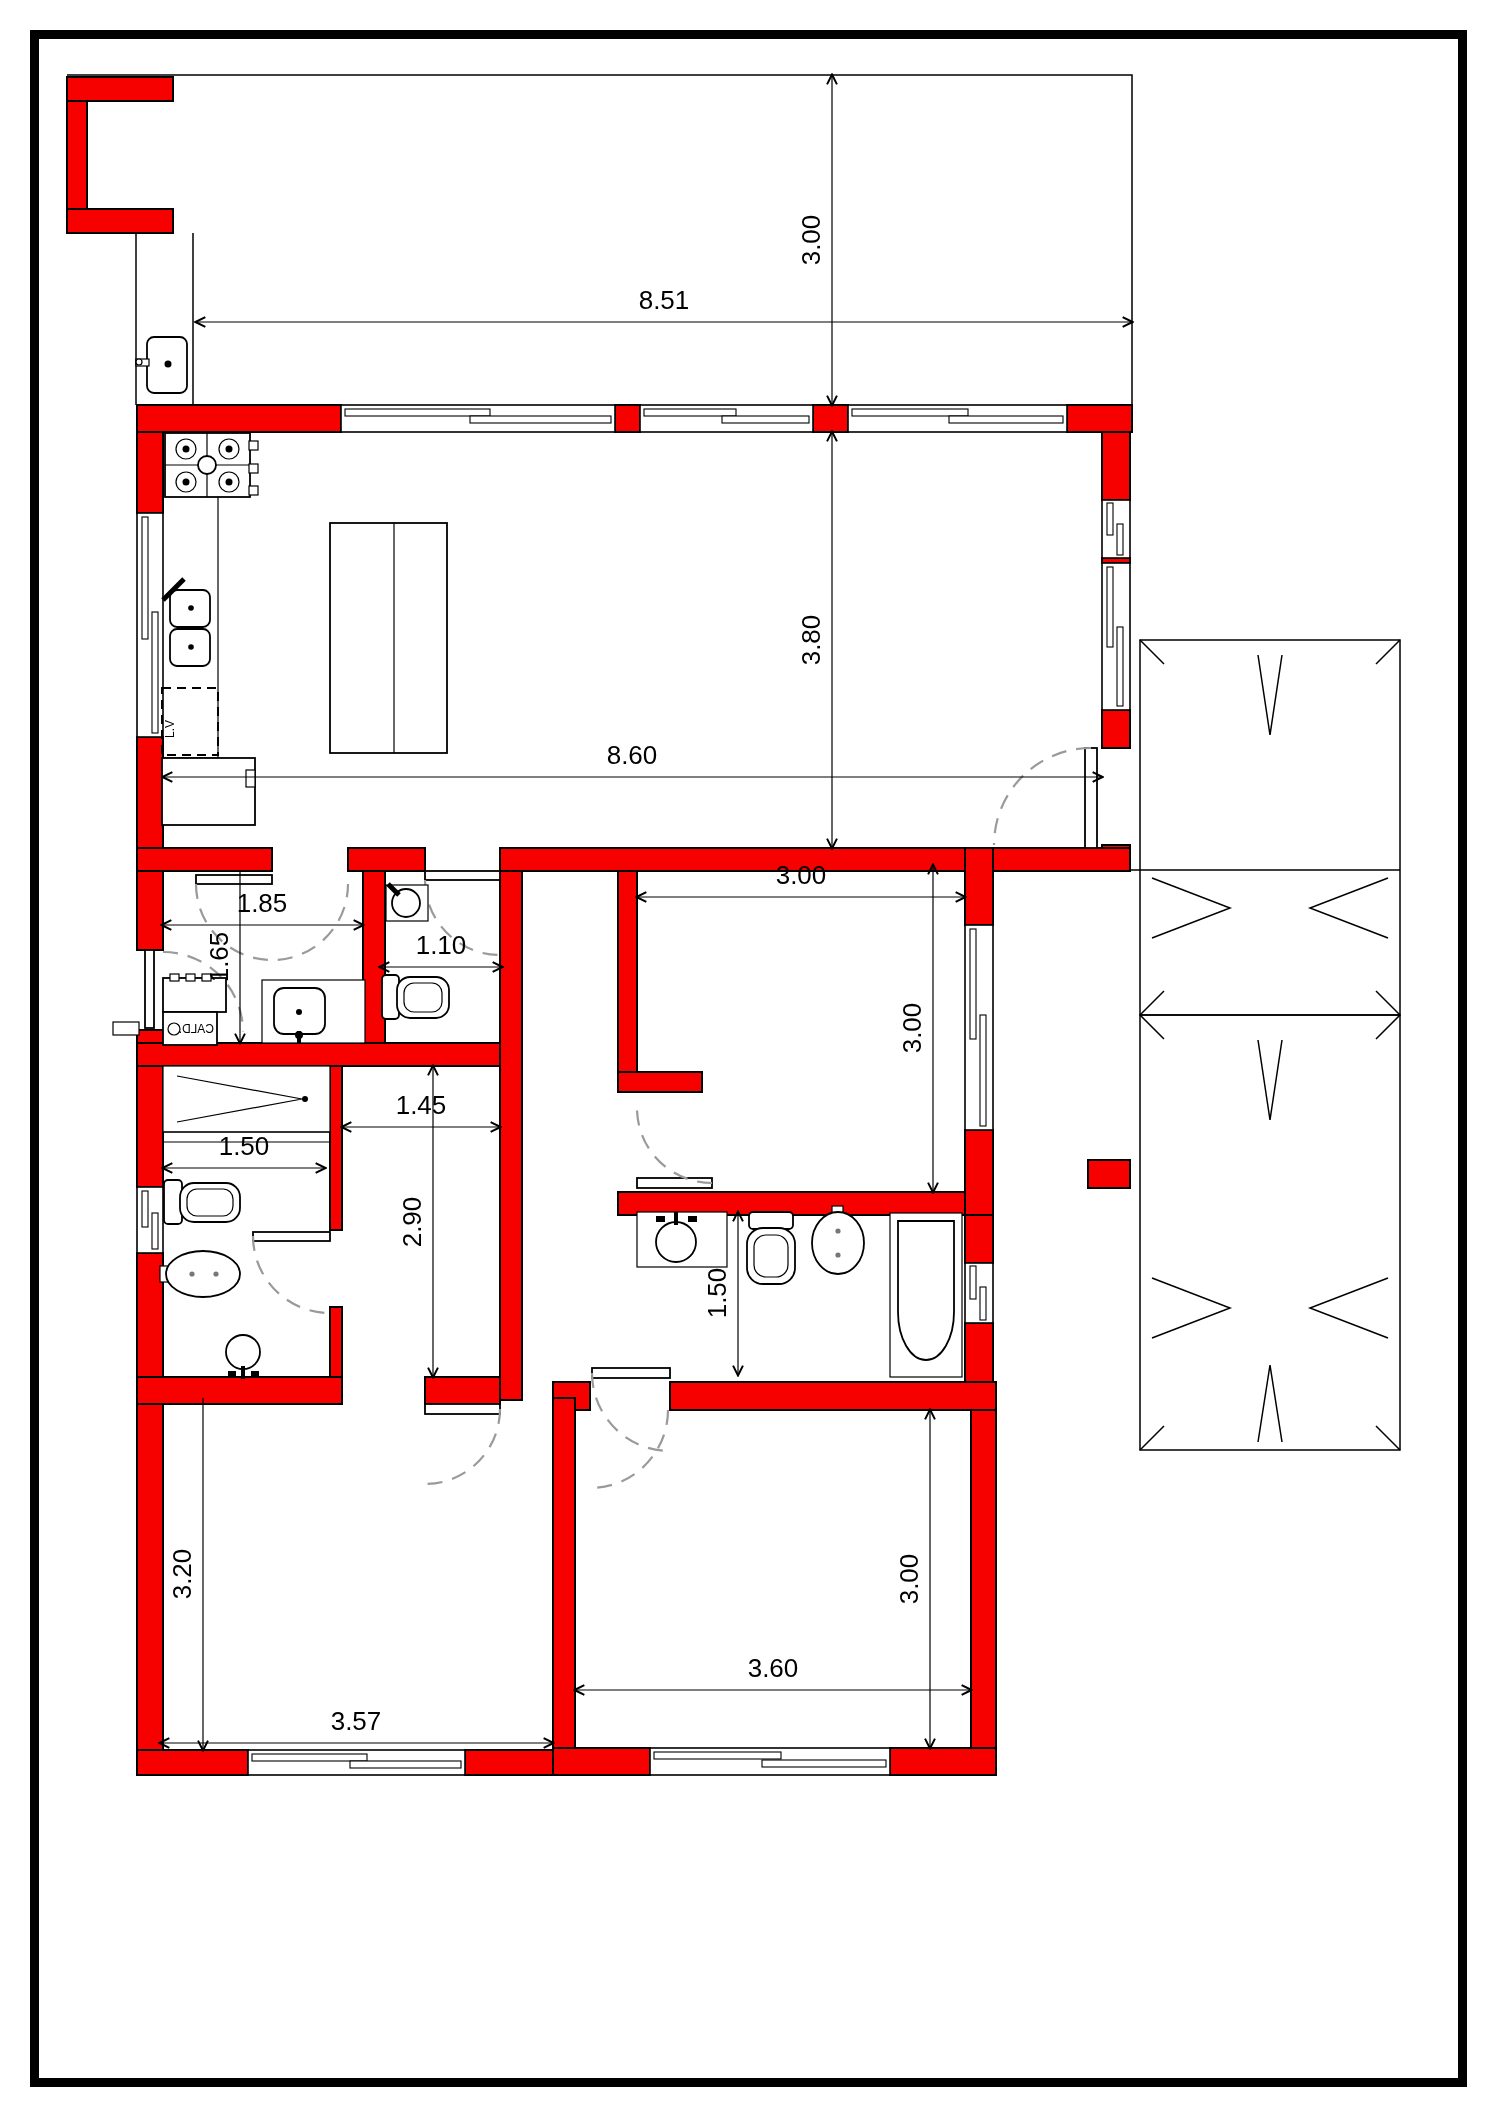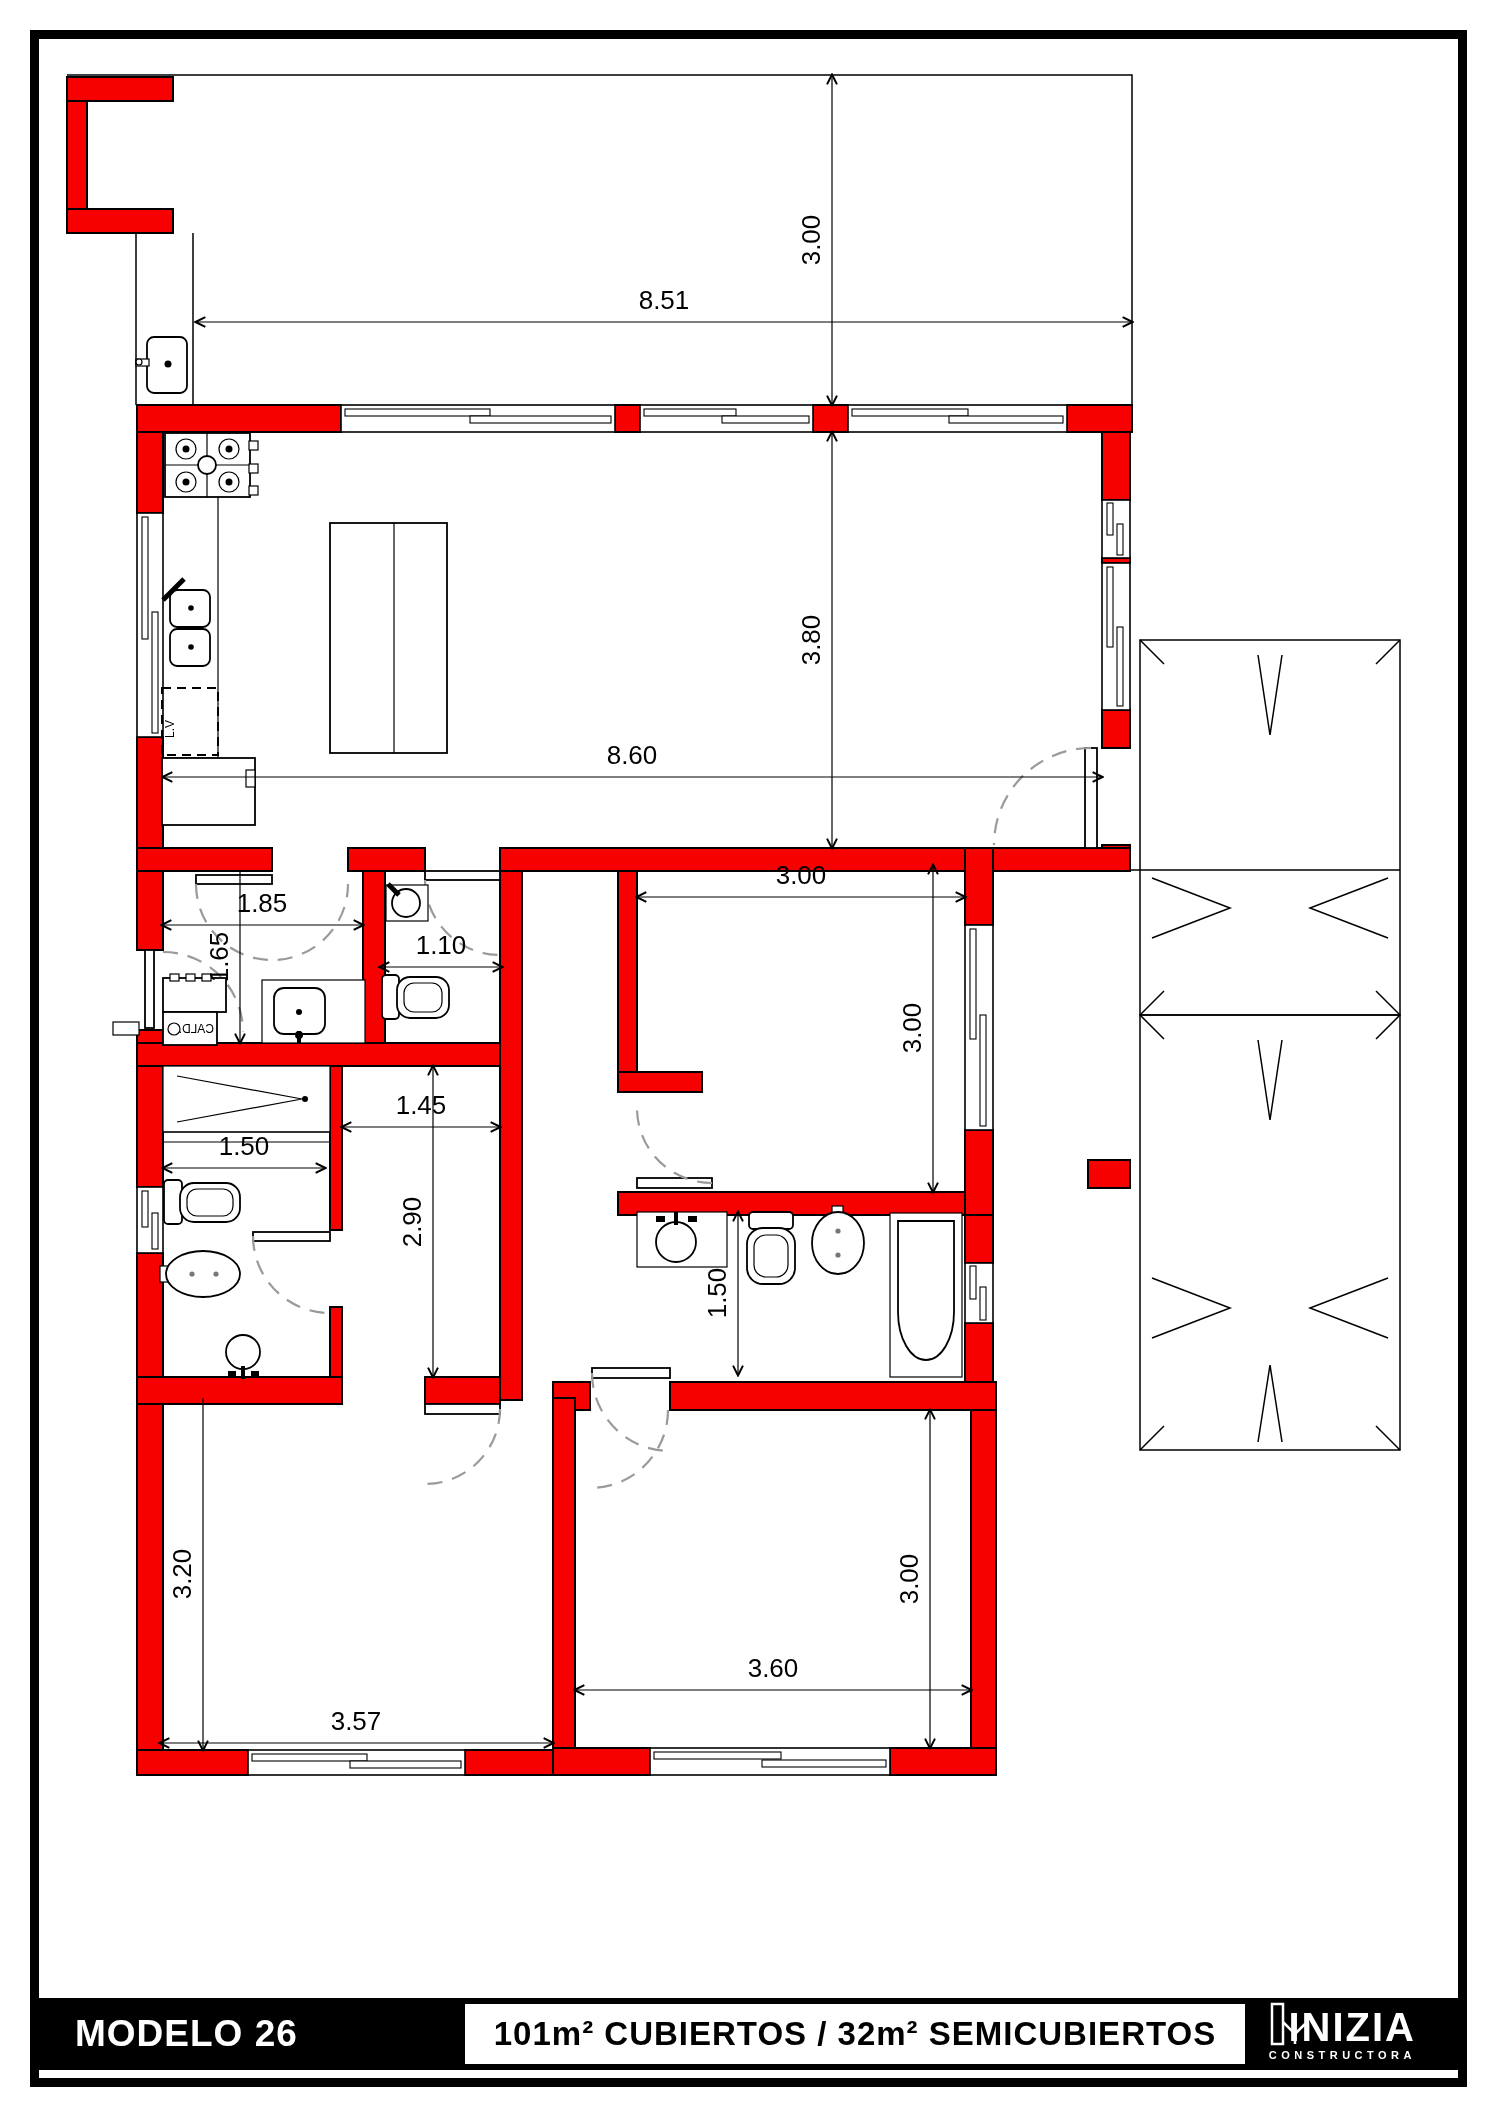--- a/index.html
+++ b/index.html
@@ -406,30 +406,13 @@
       <text class="dimtext" text-anchor="middle" x="356" y="1730">3.57</text>
 
       <line class="dim" x1="575" y1="1690" x2="971" y2="1690" marker-start="url(#ah)" marker-end="url(#ah)"></line>
       <text class="dimtext" text-anchor="middle" x="773" y="1677">3.60</text>
 
       <line class="dim" x1="930" y1="1410" x2="930" y2="1748" marker-start="url(#ah)" marker-end="url(#ah)"></line>
       <text class="dimtext" text-anchor="middle" transform="rotate(-90 918 1579)" x="918" y="1579">3.00</text>
     </g>
   </svg>
 
-  <div class="footer">
-    <div class="model-label">MODELO 26</div>
-    <div class="area-box">
-      <div class="area-label">101m² CUBIERTOS  /  32m² SEMICUBIERTOS</div>
-    </div>
-    <div class="logo">
-      <svg width="40" height="52" viewBox="0 0 40 52">
-        <rect x="3" y="6" width="11" height="40" fill="none" stroke="#fff" stroke-width="2.5"></rect>
-        <path d="M14,24 L26,36 L26,46" fill="none" stroke="#fff" stroke-width="2.5"></path>
-        <path d="M26,36 L36,26" fill="none" stroke="#fff" stroke-width="2.5"></path>
-      </svg>
-      <div class="logo-text">
-        <div class="logo-name">INIZIA</div>
-        <div class="logo-tagline">CONSTRUCTORA</div>
-      </div>
-    </div>
-  </div>
 </div>
 
 </body></html>

